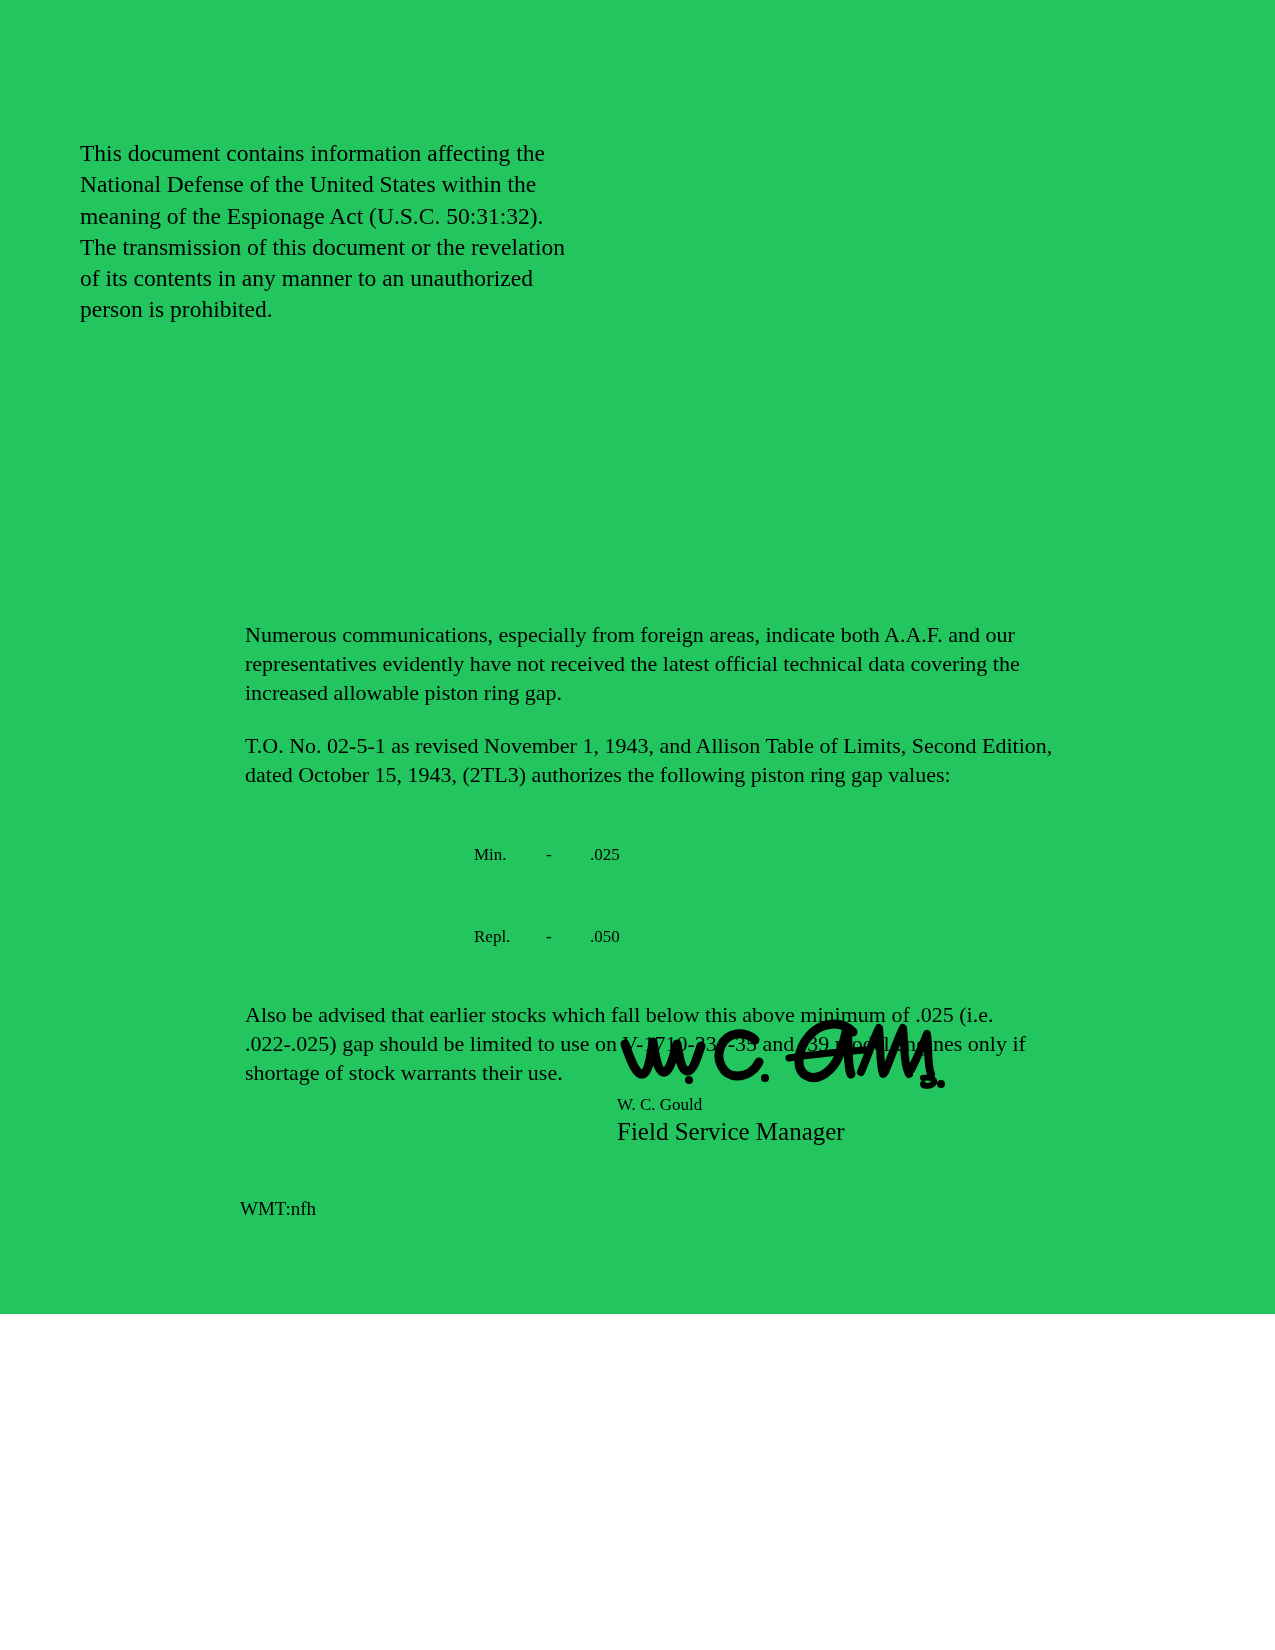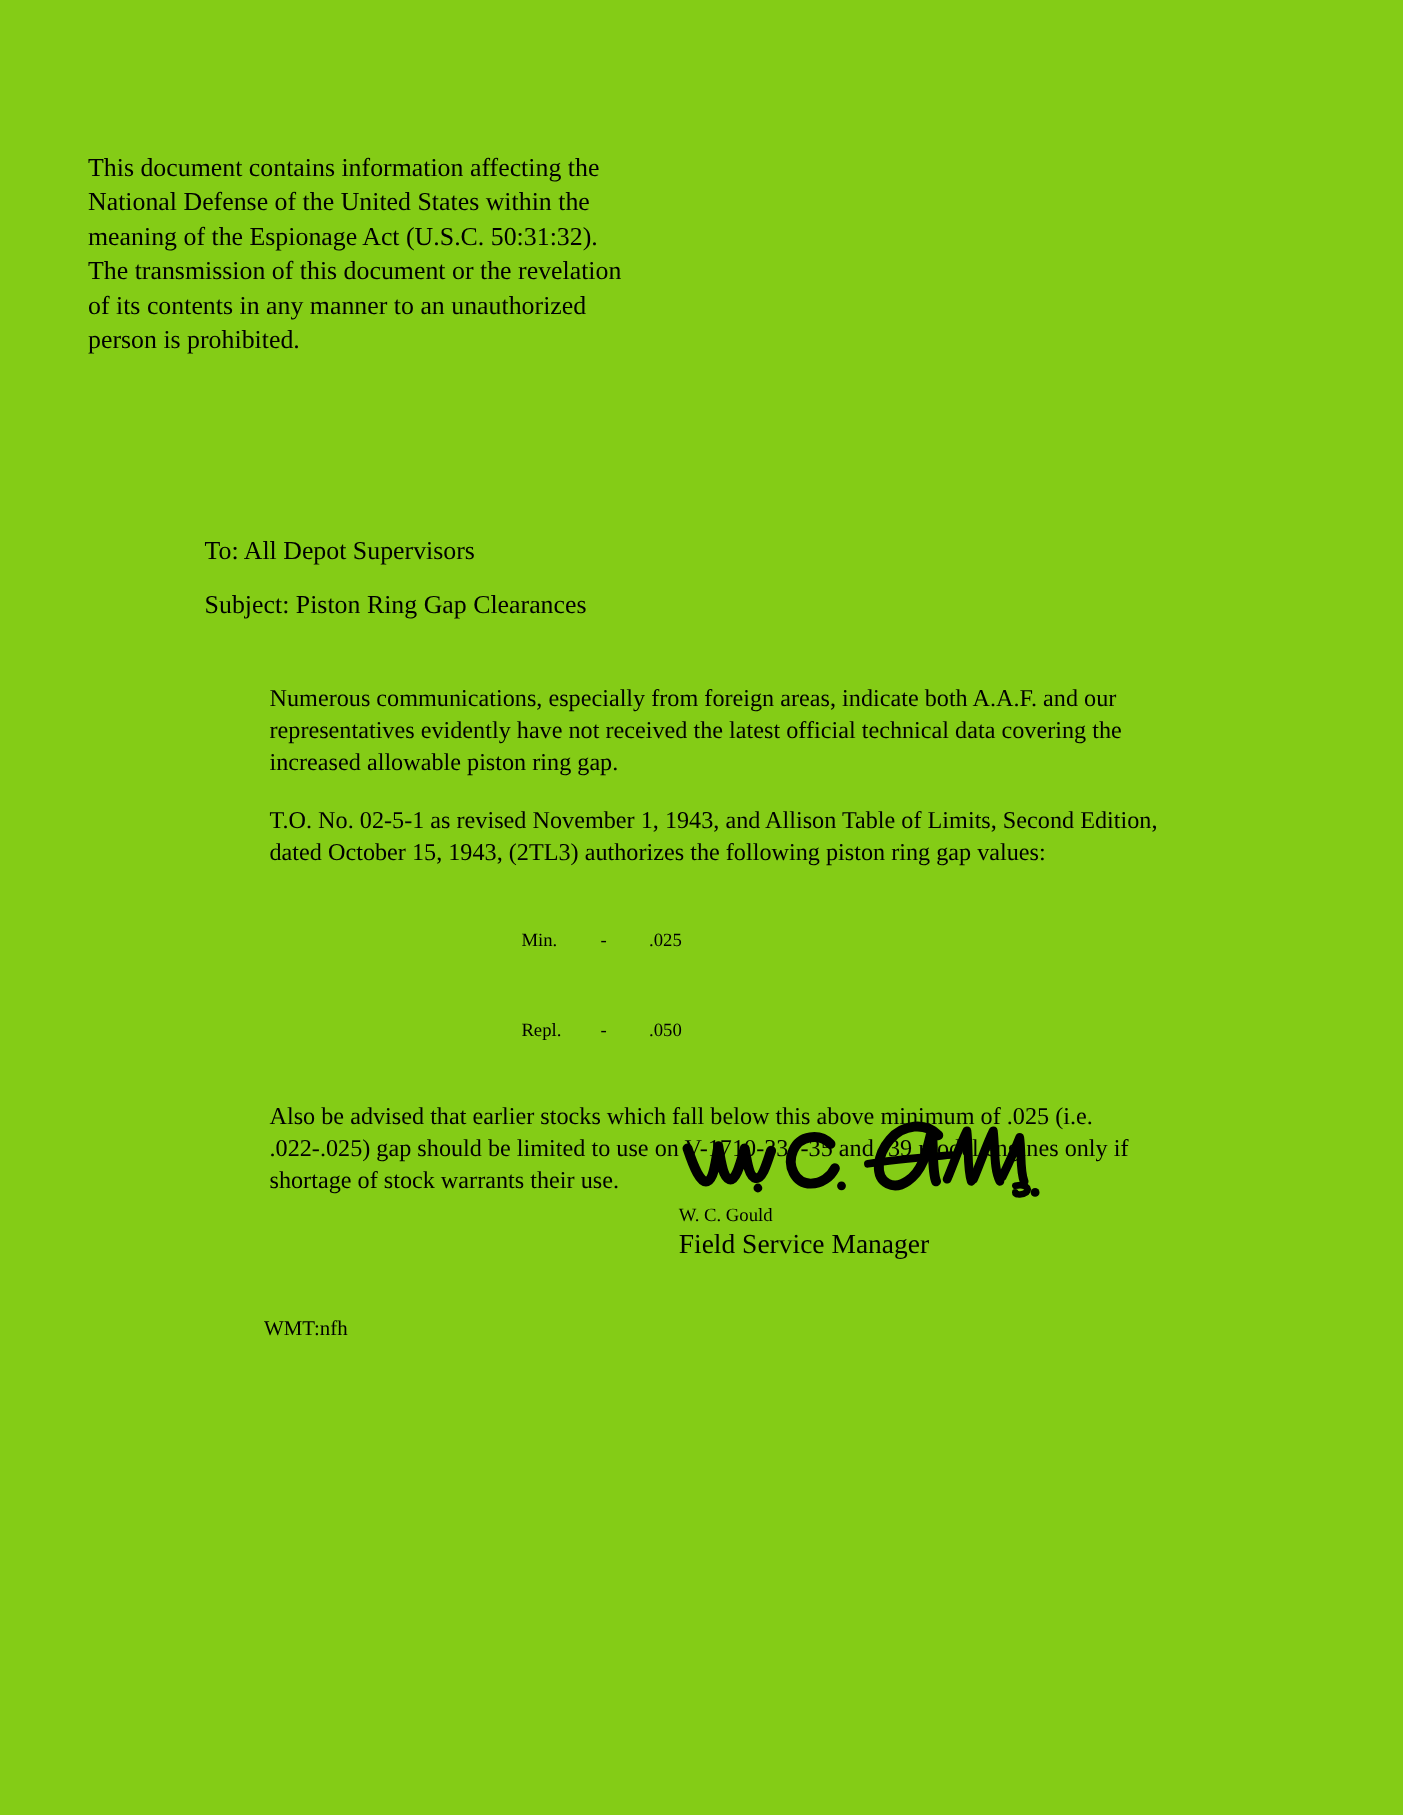--- a/index.html
+++ b/index.html
@@ -7,22 +7,22 @@
     padding: 0;
     background: #ffffff;
   }
   body {
     font-family: "Liberation Serif", "DejaVu Serif", serif;
     color: #000000;
   }
   .page {
     position: relative;
     width: 1275px;
-    height: 1650px;
-    background: #84cc16;
+    height: 1314px;
+    background: #22c55e;
     overflow: hidden;
   }
 
   
   .notice {
     position: absolute;
     left: 80px;
     top: 138px;
     width: 500px;
     font-size: 23.5px;
@@ -138,24 +138,20 @@
   }
 </style>
 </head>
 <body>
 
 <div class="page">
 
   <div class="notice">This document contains information affecting the National Defense of the United States within the meaning of the Espionage Act (U.S.C. 50:31:32). The transmission of this document or the revelation of its contents in any manner to an unauthorized person is prohibited.</div>
 
 
-  <div class="addr">
-    <div class="addr-line">To: All Depot Supervisors</div>
-    <div class="addr-line addr-subject">Subject: Piston Ring Gap Clearances</div>
-  </div>
 
   <div class="body-block">
     <p class="para">Numerous communications, especially from foreign areas, indicate both A.A.F. and our representatives evidently have not received the latest official technical data covering the increased allowable piston ring gap.</p>
 
     <p class="para">T.O. No. 02-5-1 as revised November 1, 1943, and Allison Table of Limits, Second Edition, dated October 15, 1943, (2TL3) authorizes the following piston ring gap values:</p>
 
     <div class="values">
       <div class="value-row">
         <span class="v-label">Min.</span><span class="v-dash">-</span><span class="v-num">.025</span>
       </div>

